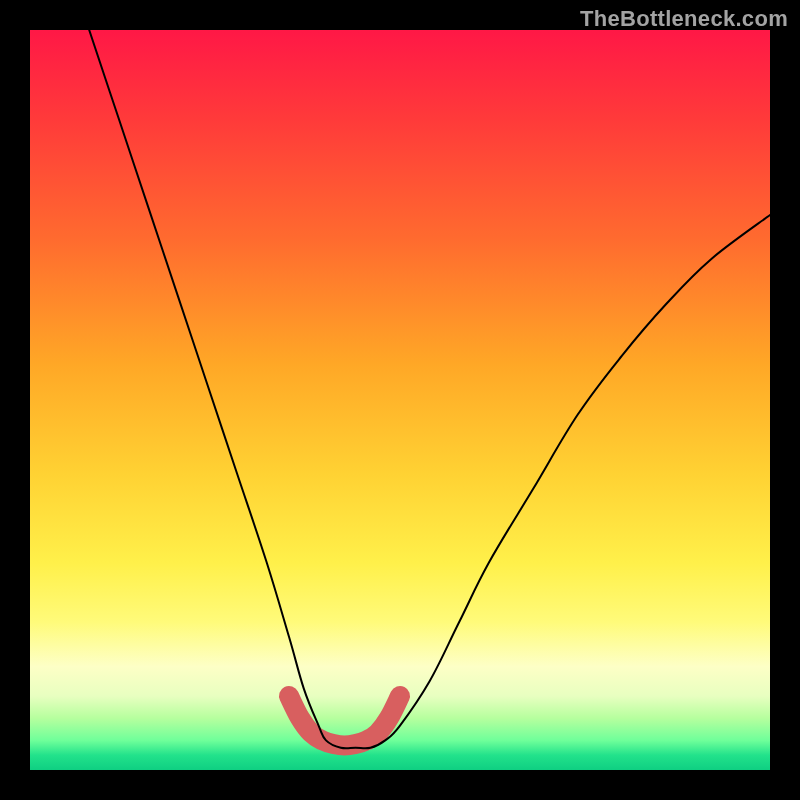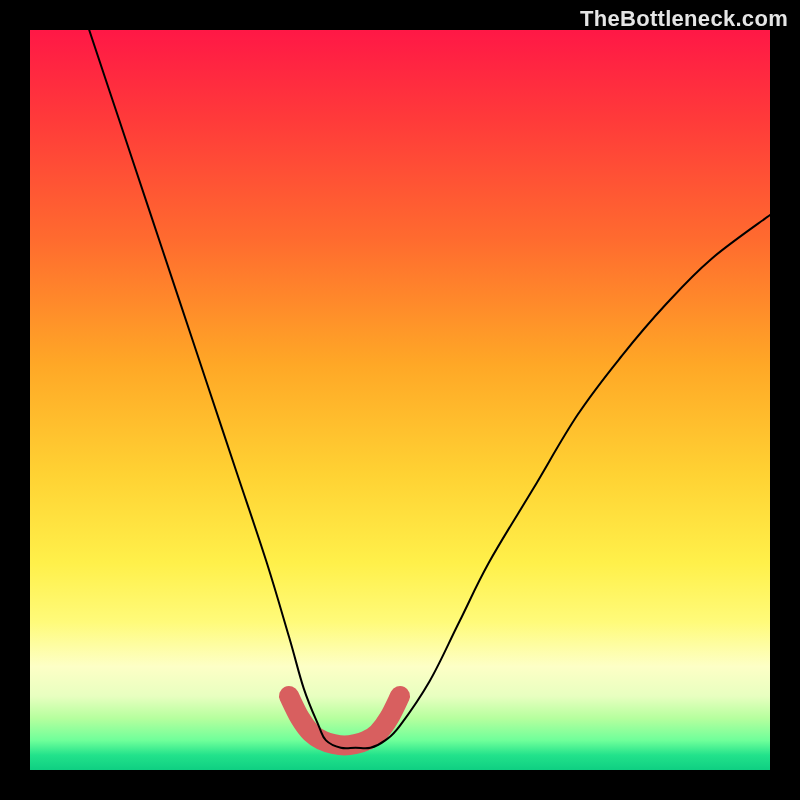--- a/index.html
+++ b/index.html
@@ -40,21 +40,21 @@
       #b6ff9e 93%,
       #6fff9a 96%,
       #22e28b 98%,
       #0fcf82 100%
     );
   }
   .watermark {
     position: absolute;
     top: 6px;
     right: 12px;
-    color: #e5e5e5;
+    color: #a3a3a3;
     font-size: 22px;
     font-weight: 600;
     letter-spacing: 0.3px;
     user-select: none;
   }
   svg.curve {
     position: absolute;
     left: 0;
     top: 0;
     width: 740px;

